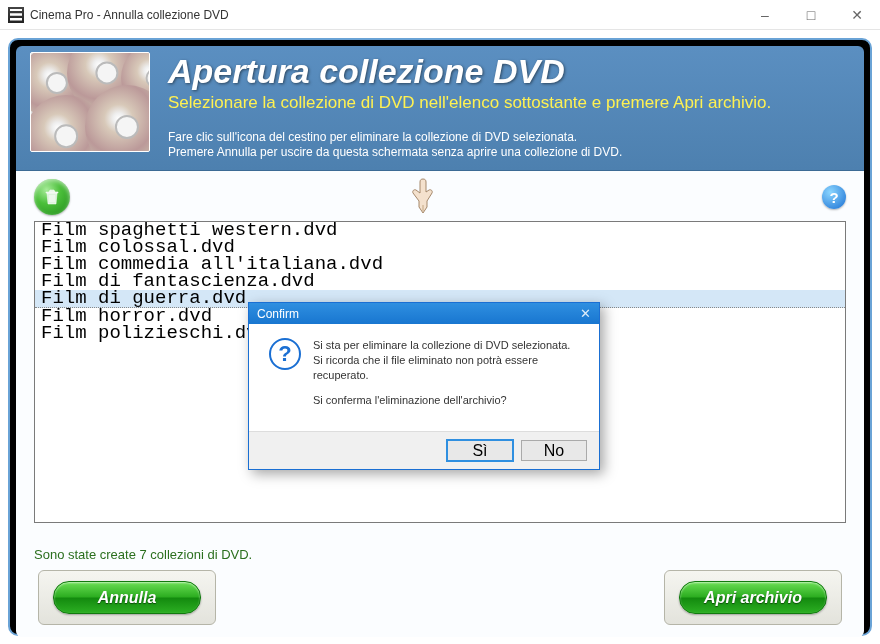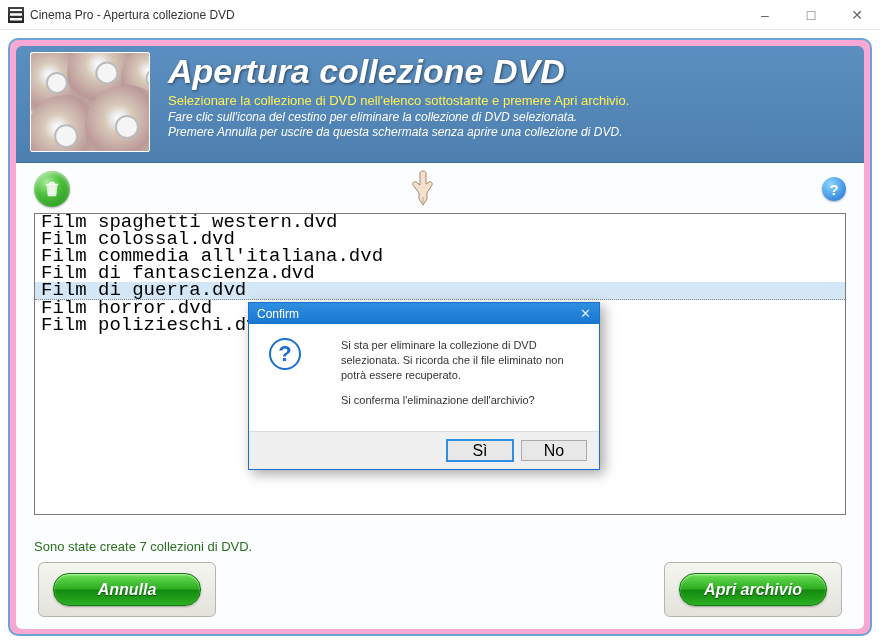--- a/index.html
+++ b/index.html
@@ -36,21 +36,21 @@
 .winbtn {
   width: 46px; height: 30px;
   display: flex; align-items: center; justify-content: center;
   color: #666; font-size: 14px;
 }
 
 .outer {
   margin: 8px;
   border: 2px solid #6aa3d6;
   border-radius: 10px;
-  background: #f9a8d4;
+  background: #000000;
   padding: 6px;
   height: 598px;
   position: relative;
 }
 
 .header-panel {
   background: linear-gradient(#5b8fc1, #4d80af);
   border-radius: 6px 6px 0 0;
   padding: 6px 14px 10px 14px;
   display: flex;
@@ -88,22 +88,22 @@
 .d5 { width: 70px; height: 70px; left: 90px; top: -10px; }
 
 .header-text h1 {
   font-size: 34px;
   color: #fff;
   font-style: italic;
   font-weight: 600;
   text-shadow: 1px 1px 3px rgba(0,0,0,0.5);
   margin-bottom: 2px;
 }
-.header-text .line1 { color: #fff151; font-size: 13px; margin-bottom: 2px; }
-.header-text .line2, .header-text .line3 { color: #fff; font-size: 12px; margin-bottom: 1px; font-style: italic; }
+.header-text .line1 { color: #fff151; font-size: 17px; margin-bottom: 17px; }
+.header-text .line2, .header-text .line3 { color: #fff; font-size: 12px; margin-bottom: 1px; }
 
 .content {
   background: #fbfdff;
   border-radius: 0 0 6px 6px;
   padding: 8px 18px 12px;
   height: calc(100% - 116px);
   display: flex;
   flex-direction: column;
 }
 .toolbar {
@@ -228,21 +228,21 @@
   border: 2px solid #1a6fd3;
   color: #1a6fd3;
   display: flex;
   align-items: center;
   justify-content: center;
   font-size: 22px;
   font-weight: bold;
   flex: 0 0 32px;
 }
 .confirm-dialog .dlg-text { flex: 1; color: #333; }
-.confirm-dialog .dlg-text p { margin-bottom: 10px; line-height: 1.35; margin-left: 28px; }
+.confirm-dialog .dlg-text p { margin-bottom: 10px; line-height: 1.35; }
 .confirm-dialog .dlg-buttons {
   background: #f0f0f0;
   border-top: 1px solid #ddd;
   padding: 8px 12px;
   display: flex;
   justify-content: flex-end;
   gap: 8px;
 }
 .dlg-btn {
   min-width: 66px;
@@ -256,21 +256,21 @@
 .dlg-btn.focus {
   border: 1px solid #2f8fe0;
   box-shadow: 0 0 0 1px #2f8fe0;
 }
 </style>
 </head>
 <body>
 
 <div class="titlebar">
   <div class="app-icon"></div>
-  <div class="title">Cinema Pro - Apertura collezione DVD</div>
+  <div class="title">Cinema Pro - Annulla collezione DVD</div>
   <div class="winbtn">–</div>
   <div class="winbtn">□</div>
   <div class="winbtn">✕</div>
 </div>
 
 <div class="outer">
 
   <div class="header-panel">
     <div class="disc-image">
       <div class="disc d1"></div>

